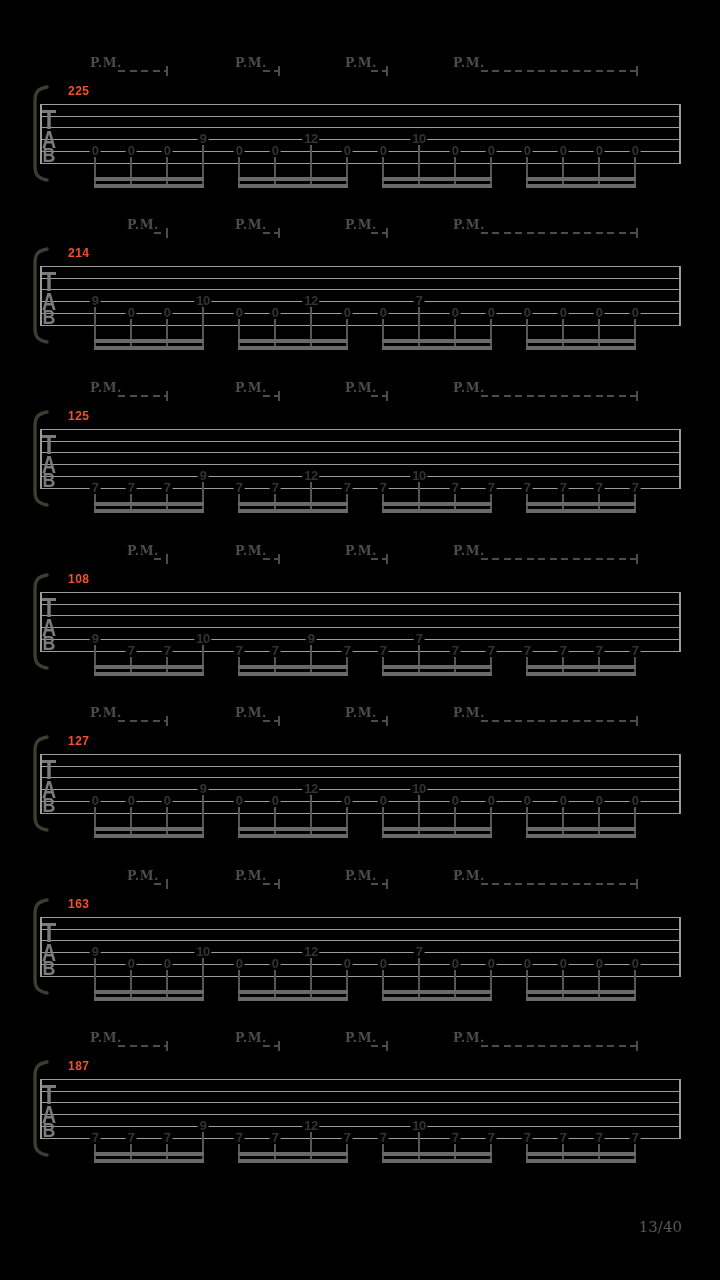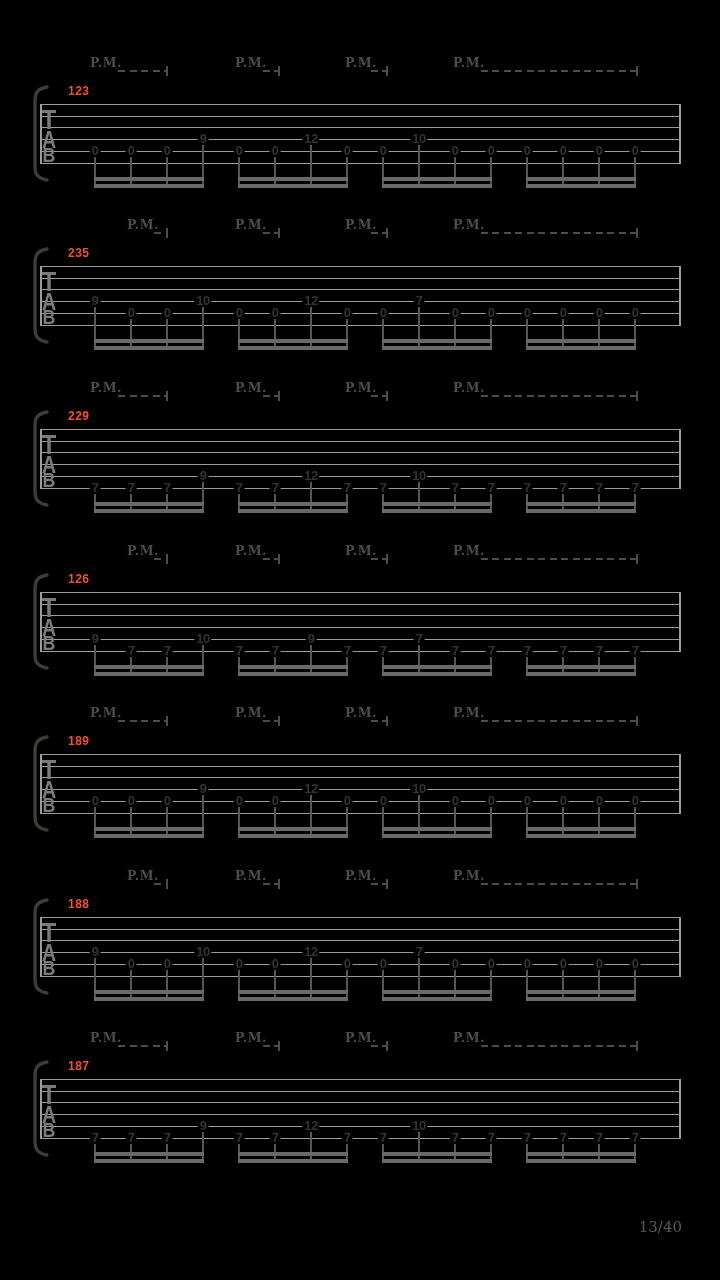--- a/index.html
+++ b/index.html
@@ -34,21 +34,21 @@
   .page-indicator{
     position:absolute;right:38px;top:1218px;
     font-family:"DejaVu Serif",serif;font-size:15px;color:#585858;
   }
 </style>
 </head>
 <body>
 
 <div class="page" id="page">
   <div class="page-indicator">13/40</div>
-<div class="measure-num" style="left: 68px; top: 85px;">123</div>
+<div class="measure-num" style="left: 68px; top: 85px;">225</div>
     <div class="pm-label" style="left: 90px; top: 56px;">P.M.</div>
     <div class="pm-dash" style="left: 118px; top: 70px; width: 48px;"></div>
     <div class="pm-tick" style="left: 166px; top: 66px;"></div>
     <div class="pm-label" style="left: 235px; top: 56px;">P.M.</div>
     <div class="pm-dash" style="left: 263px; top: 70px; width: 15px;"></div>
     <div class="pm-tick" style="left: 278px; top: 66px;"></div>
     <div class="pm-label" style="left: 345px; top: 56px;">P.M.</div>
     <div class="pm-dash" style="left: 371px; top: 70px; width: 15px;"></div>
     <div class="pm-tick" style="left: 386px; top: 66px;"></div>
     <div class="pm-label" style="left: 453px; top: 56px;">P.M.</div>
@@ -101,21 +101,21 @@
     <div class="fret" style="left: 635px; top: 143.8px;">0</div>
     <div class="stem" style="left: 634px; top: 156.8px; height: 30.7px;"></div>
     <div class="beam" style="left: 94px; width: 110px; top: 176.5px;"></div>
     <div class="beam" style="left: 94px; width: 110px; top: 183.5px;"></div>
     <div class="beam" style="left: 238px; width: 110px; top: 176.5px;"></div>
     <div class="beam" style="left: 238px; width: 110px; top: 183.5px;"></div>
     <div class="beam" style="left: 382px; width: 110px; top: 176.5px;"></div>
     <div class="beam" style="left: 382px; width: 110px; top: 183.5px;"></div>
     <div class="beam" style="left: 526px; width: 110px; top: 176.5px;"></div>
     <div class="beam" style="left: 526px; width: 110px; top: 183.5px;"></div>
-    <div class="measure-num" style="left: 68px; top: 247px;">235</div>
+    <div class="measure-num" style="left: 68px; top: 247px;">214</div>
     <div class="pm-label" style="left: 127px; top: 218px;">P.M.</div>
     <div class="pm-dash" style="left: 154px; top: 232px; width: 12px;"></div>
     <div class="pm-tick" style="left: 166px; top: 228px;"></div>
     <div class="pm-label" style="left: 235px; top: 218px;">P.M.</div>
     <div class="pm-dash" style="left: 263px; top: 232px; width: 15px;"></div>
     <div class="pm-tick" style="left: 278px; top: 228px;"></div>
     <div class="pm-label" style="left: 345px; top: 218px;">P.M.</div>
     <div class="pm-dash" style="left: 371px; top: 232px; width: 15px;"></div>
     <div class="pm-tick" style="left: 386px; top: 228px;"></div>
     <div class="pm-label" style="left: 453px; top: 218px;">P.M.</div>
@@ -168,21 +168,21 @@
     <div class="fret" style="left: 635px; top: 305.8px;">0</div>
     <div class="stem" style="left: 634px; top: 318.8px; height: 30.7px;"></div>
     <div class="beam" style="left: 94px; width: 110px; top: 338.5px;"></div>
     <div class="beam" style="left: 94px; width: 110px; top: 345.5px;"></div>
     <div class="beam" style="left: 238px; width: 110px; top: 338.5px;"></div>
     <div class="beam" style="left: 238px; width: 110px; top: 345.5px;"></div>
     <div class="beam" style="left: 382px; width: 110px; top: 338.5px;"></div>
     <div class="beam" style="left: 382px; width: 110px; top: 345.5px;"></div>
     <div class="beam" style="left: 526px; width: 110px; top: 338.5px;"></div>
     <div class="beam" style="left: 526px; width: 110px; top: 345.5px;"></div>
-    <div class="measure-num" style="left: 68px; top: 410px;">229</div>
+    <div class="measure-num" style="left: 68px; top: 410px;">125</div>
     <div class="pm-label" style="left: 90px; top: 381px;">P.M.</div>
     <div class="pm-dash" style="left: 118px; top: 395px; width: 48px;"></div>
     <div class="pm-tick" style="left: 166px; top: 391px;"></div>
     <div class="pm-label" style="left: 235px; top: 381px;">P.M.</div>
     <div class="pm-dash" style="left: 263px; top: 395px; width: 15px;"></div>
     <div class="pm-tick" style="left: 278px; top: 391px;"></div>
     <div class="pm-label" style="left: 345px; top: 381px;">P.M.</div>
     <div class="pm-dash" style="left: 371px; top: 395px; width: 15px;"></div>
     <div class="pm-tick" style="left: 386px; top: 391px;"></div>
     <div class="pm-label" style="left: 453px; top: 381px;">P.M.</div>
@@ -235,21 +235,21 @@
     <div class="fret" style="left: 635px; top: 480.5px;">7</div>
     <div class="stem" style="left: 634px; top: 493.5px; height: 19px;"></div>
     <div class="beam" style="left: 94px; width: 110px; top: 501.5px;"></div>
     <div class="beam" style="left: 94px; width: 110px; top: 508.5px;"></div>
     <div class="beam" style="left: 238px; width: 110px; top: 501.5px;"></div>
     <div class="beam" style="left: 238px; width: 110px; top: 508.5px;"></div>
     <div class="beam" style="left: 382px; width: 110px; top: 501.5px;"></div>
     <div class="beam" style="left: 382px; width: 110px; top: 508.5px;"></div>
     <div class="beam" style="left: 526px; width: 110px; top: 501.5px;"></div>
     <div class="beam" style="left: 526px; width: 110px; top: 508.5px;"></div>
-    <div class="measure-num" style="left: 68px; top: 573px;">126</div>
+    <div class="measure-num" style="left: 68px; top: 573px;">108</div>
     <div class="pm-label" style="left: 127px; top: 544px;">P.M.</div>
     <div class="pm-dash" style="left: 154px; top: 558px; width: 12px;"></div>
     <div class="pm-tick" style="left: 166px; top: 554px;"></div>
     <div class="pm-label" style="left: 235px; top: 544px;">P.M.</div>
     <div class="pm-dash" style="left: 263px; top: 558px; width: 15px;"></div>
     <div class="pm-tick" style="left: 278px; top: 554px;"></div>
     <div class="pm-label" style="left: 345px; top: 544px;">P.M.</div>
     <div class="pm-dash" style="left: 371px; top: 558px; width: 15px;"></div>
     <div class="pm-tick" style="left: 386px; top: 554px;"></div>
     <div class="pm-label" style="left: 453px; top: 544px;">P.M.</div>
@@ -302,21 +302,21 @@
     <div class="fret" style="left: 635px; top: 643.5px;">7</div>
     <div class="stem" style="left: 634px; top: 656.5px; height: 19px;"></div>
     <div class="beam" style="left: 94px; width: 110px; top: 664.5px;"></div>
     <div class="beam" style="left: 94px; width: 110px; top: 671.5px;"></div>
     <div class="beam" style="left: 238px; width: 110px; top: 664.5px;"></div>
     <div class="beam" style="left: 238px; width: 110px; top: 671.5px;"></div>
     <div class="beam" style="left: 382px; width: 110px; top: 664.5px;"></div>
     <div class="beam" style="left: 382px; width: 110px; top: 671.5px;"></div>
     <div class="beam" style="left: 526px; width: 110px; top: 664.5px;"></div>
     <div class="beam" style="left: 526px; width: 110px; top: 671.5px;"></div>
-    <div class="measure-num" style="left: 68px; top: 735px;">189</div>
+    <div class="measure-num" style="left: 68px; top: 735px;">127</div>
     <div class="pm-label" style="left: 90px; top: 706px;">P.M.</div>
     <div class="pm-dash" style="left: 118px; top: 720px; width: 48px;"></div>
     <div class="pm-tick" style="left: 166px; top: 716px;"></div>
     <div class="pm-label" style="left: 235px; top: 706px;">P.M.</div>
     <div class="pm-dash" style="left: 263px; top: 720px; width: 15px;"></div>
     <div class="pm-tick" style="left: 278px; top: 716px;"></div>
     <div class="pm-label" style="left: 345px; top: 706px;">P.M.</div>
     <div class="pm-dash" style="left: 371px; top: 720px; width: 15px;"></div>
     <div class="pm-tick" style="left: 386px; top: 716px;"></div>
     <div class="pm-label" style="left: 453px; top: 706px;">P.M.</div>
@@ -369,21 +369,21 @@
     <div class="fret" style="left: 635px; top: 793.8px;">0</div>
     <div class="stem" style="left: 634px; top: 806.8px; height: 30.7px;"></div>
     <div class="beam" style="left: 94px; width: 110px; top: 826.5px;"></div>
     <div class="beam" style="left: 94px; width: 110px; top: 833.5px;"></div>
     <div class="beam" style="left: 238px; width: 110px; top: 826.5px;"></div>
     <div class="beam" style="left: 238px; width: 110px; top: 833.5px;"></div>
     <div class="beam" style="left: 382px; width: 110px; top: 826.5px;"></div>
     <div class="beam" style="left: 382px; width: 110px; top: 833.5px;"></div>
     <div class="beam" style="left: 526px; width: 110px; top: 826.5px;"></div>
     <div class="beam" style="left: 526px; width: 110px; top: 833.5px;"></div>
-    <div class="measure-num" style="left: 68px; top: 898px;">188</div>
+    <div class="measure-num" style="left: 68px; top: 898px;">163</div>
     <div class="pm-label" style="left: 127px; top: 869px;">P.M.</div>
     <div class="pm-dash" style="left: 154px; top: 883px; width: 12px;"></div>
     <div class="pm-tick" style="left: 166px; top: 879px;"></div>
     <div class="pm-label" style="left: 235px; top: 869px;">P.M.</div>
     <div class="pm-dash" style="left: 263px; top: 883px; width: 15px;"></div>
     <div class="pm-tick" style="left: 278px; top: 879px;"></div>
     <div class="pm-label" style="left: 345px; top: 869px;">P.M.</div>
     <div class="pm-dash" style="left: 371px; top: 883px; width: 15px;"></div>
     <div class="pm-tick" style="left: 386px; top: 879px;"></div>
     <div class="pm-label" style="left: 453px; top: 869px;">P.M.</div>

